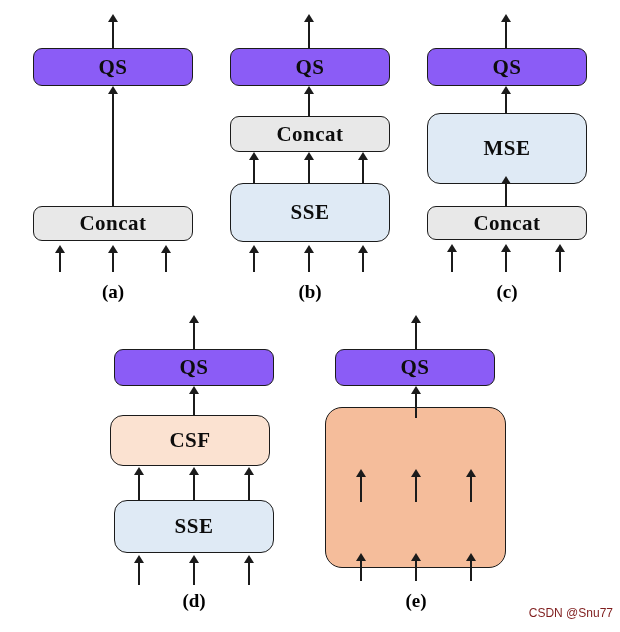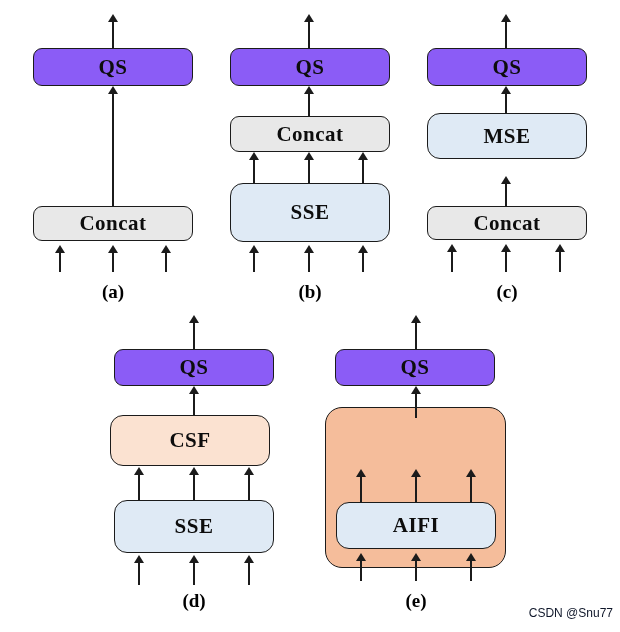--- a/index.html
+++ b/index.html
@@ -32,21 +32,21 @@
     border-left:5px solid transparent;border-right:5px solid transparent;
     border-bottom:8.5px solid #1b1b1b;
   }
   .caption{
     position:absolute;width:60px;text-align:center;
     font-weight:700;font-size:19px;color:#000;
   }
   .watermark{
     position:absolute;right:7px;top:606px;
     font-family:"Liberation Sans","DejaVu Sans",sans-serif;
-    font-size:12px;color:#0f172a;
+    font-size:12px;color:#7f1d1d;
   }
 </style>
 </head>
 <body>
 
 <div class="stage">
 
   <div class="panel">
     <div class="arr" style="left:108px;top:14px;height:34px"></div>
     <div class="box fill-qs" style="left:33px;top:48px;width:160px;height:38px">QS</div>
@@ -70,21 +70,21 @@
     <div class="arr" style="left:249px;top:245px;height:27px"></div>
     <div class="arr" style="left:304px;top:245px;height:27px"></div>
     <div class="arr" style="left:358px;top:245px;height:27px"></div>
     <div class="caption" style="left:280px;top:281px">(b)</div>
   </div>
 
   <div class="panel">
     <div class="arr" style="left:501px;top:14px;height:34px"></div>
     <div class="box fill-qs" style="left:427px;top:48px;width:160px;height:38px">QS</div>
     <div class="arr" style="left:501px;top:86px;height:27px"></div>
-    <div class="box fill-blue tall" style="left:427px;top:113px;width:160px;height:46px">MSE</div>
+    <div class="box fill-blue tall" style="left:427px;top:113px;width:160px;height:71px">MSE</div>
     <div class="arr" style="left:501px;top:176px;height:30px"></div>
     <div class="box fill-gray" style="left:427px;top:206px;width:160px;height:34px">Concat</div>
     <div class="arr" style="left:447px;top:244px;height:28px"></div>
     <div class="arr" style="left:501px;top:244px;height:28px"></div>
     <div class="arr" style="left:555px;top:244px;height:28px"></div>
     <div class="caption" style="left:477px;top:281px">(c)</div>
   </div>
 
   <div class="panel">
     <div class="arr" style="left:189px;top:315px;height:34px"></div>
@@ -102,21 +102,20 @@
   </div>
 
   <div class="panel">
     <div class="arr" style="left:411px;top:315px;height:34px"></div>
     <div class="box fill-qs" style="left:335px;top:349px;width:160px;height:37px">QS</div>
     <div class="container-box" style="left:325px;top:407px;width:181px;height:161px"></div>
     <div class="arr" style="left:411px;top:386px;height:32px"></div>
     <div class="arr" style="left:356px;top:469px;height:33px"></div>
     <div class="arr" style="left:411px;top:469px;height:33px"></div>
     <div class="arr" style="left:466px;top:469px;height:33px"></div>
-    <div class="box fill-blue tall" style="left:336px;top:502px;width:160px;height:47px">AIFI</div>
     <div class="arr" style="left:356px;top:553px;height:28px"></div>
     <div class="arr" style="left:411px;top:553px;height:28px"></div>
     <div class="arr" style="left:466px;top:553px;height:28px"></div>
     <div class="caption" style="left:386px;top:590px">(e)</div>
   </div>
 
   <div class="watermark">CSDN @Snu77</div>
 </div>
 
 </body></html>

